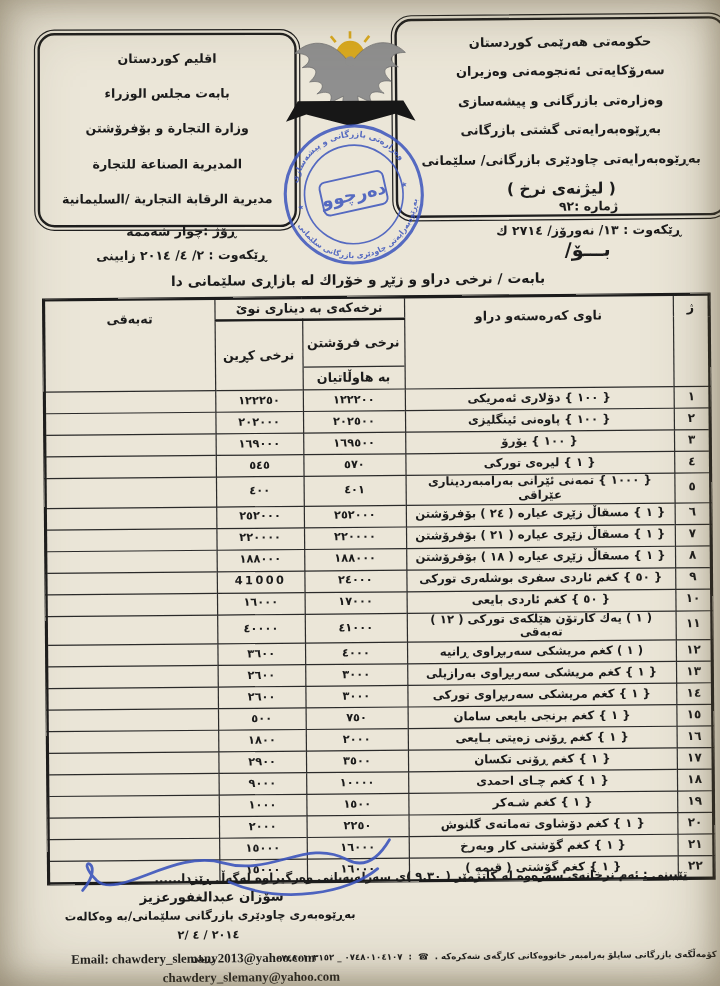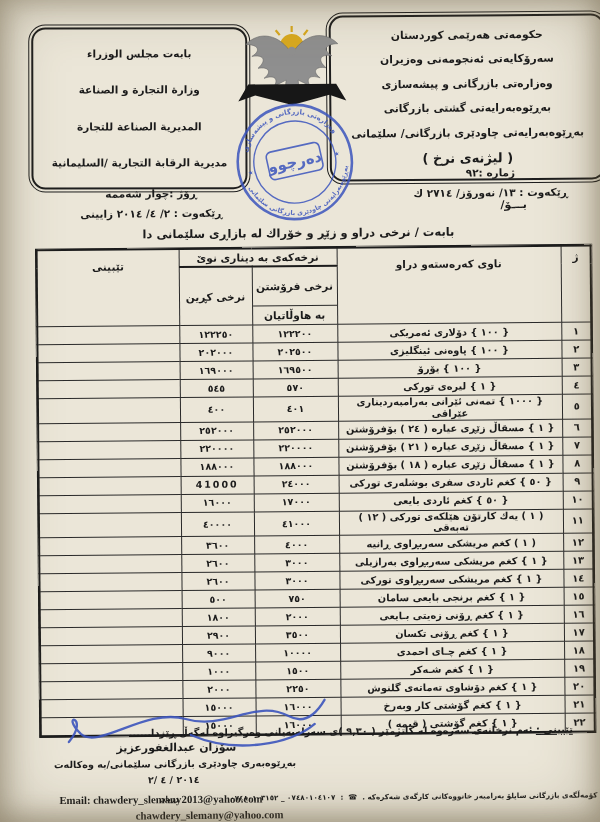--- a/index.html
+++ b/index.html
@@ -25,22 +25,22 @@
   .box-right{left:332px;top:16px;width:256px;height:150px;font-size:10.8px;padding:6px 8px;}
   .box-right .last{font-size:13px;letter-spacing:1px;}
   .hdr-box div{line-height:1.25;}
   
   .emblem{position:absolute;left:237px;top:18px;width:116px;height:102px;}
   .stamp{position:absolute;left:230px;top:96px;width:134px;height:132px;transform:rotate(-12deg);opacity:.85;}
   
   .meta{position:absolute;font-weight:bold;font-size:10.5px;direction:rtl;line-height:1.9;}
   .meta-left{left:58px;top:183px;width:190px;text-align:center;}
   .meta-right{left:405px;top:165px;width:175px;text-align:center;}
-  .to-line{position:absolute;left:468px;top:200px;width:95px;text-align:center;
-           font-size:11px;font-weight:bold;direction:rtl;}
+  .to-line{position:absolute;left:444px;top:200px;width:95px;text-align:center;
+           font-size:16px;font-weight:bold;direction:rtl;}
   .subject{position:absolute;left:0;top:226px;width:600px;text-align:center;
            font-weight:bold;font-size:11.5px;direction:rtl;}
   
   .tbl-wrap{position:absolute;left:37px;top:247px;}
   table{border-collapse:collapse;direction:rtl;border:2.6px solid #1c1c1c;
         box-shadow:0 0 0 .6px #1c1c1c;}
   th,td{border:1.3px solid #2a2a2a;}
   thead th{font-size:10.6px;font-weight:bold;padding:2px 3px;}
   th.vtop{vertical-align:top;padding-top:10px;}
   th.no-h{vertical-align:top;padding-top:4px;}
@@ -69,22 +69,23 @@
   .foot-right .person{margin-inline-start:10px;}
   .stamp-ink{fill:#3c55bd;}
 </style>
 </head>
 <body>
 
 <div class="sheet">
   <div class="scan">
 
     <div class="hdr-box box-left">
+      <div>اقليم كوردستان</div>
       <div>بابەت مجلس الوزراء</div>
-      <div>وزارة التجارة و الصناعة</div>
+      <div>وزارة التجارة و بۆفرۆشتن</div>
       <div>المديرية الصناعة للتجارة</div>
       <div>مديرية الرقابة التجارية /السليمانية</div>
     </div>
 
     <div class="hdr-box box-right">
       <div>حكومەتی هەرێمی كوردستان</div>
       <div>سەرۆكایەتی ئەنجومەنی وەزیران</div>
       <div>وەزارەتی بازرگانی و پیشەسازی</div>
       <div>بەڕێوەبەرایەتی گشتی بازرگانی</div>
       <div>بەڕێوەبەرایەتی چاودێری بازرگانی/ سلێمانی</div>
@@ -150,21 +151,21 @@
             <col style="width:224px">
             <col style="width:85px">
           <col style="width:73px">
             <col style="width:142px">
         </colgroup>
         <thead>
           <tr>
             <th rowspan="2" class="no-h">ژ</th>
             <th rowspan="2" class="vtop">ناوی كەرەستەو دراو</th>
             <th colspan="2" class="grp">نرخەكەی بە دیناری نوێ</th>
-            <th rowspan="2" class="vtop">تێبینی</th>
+            <th rowspan="2" class="vtop">تەبەقی</th>
           </tr>
           <tr>
             <th class="two-line">
               <div class="l1">نرخی فرۆشتن</div>
               <div class="l2">بە هاوڵاتیان</div>
             </th>
             <th>نرخی كڕین</th>
           </tr>
         </thead>
         <tbody>

